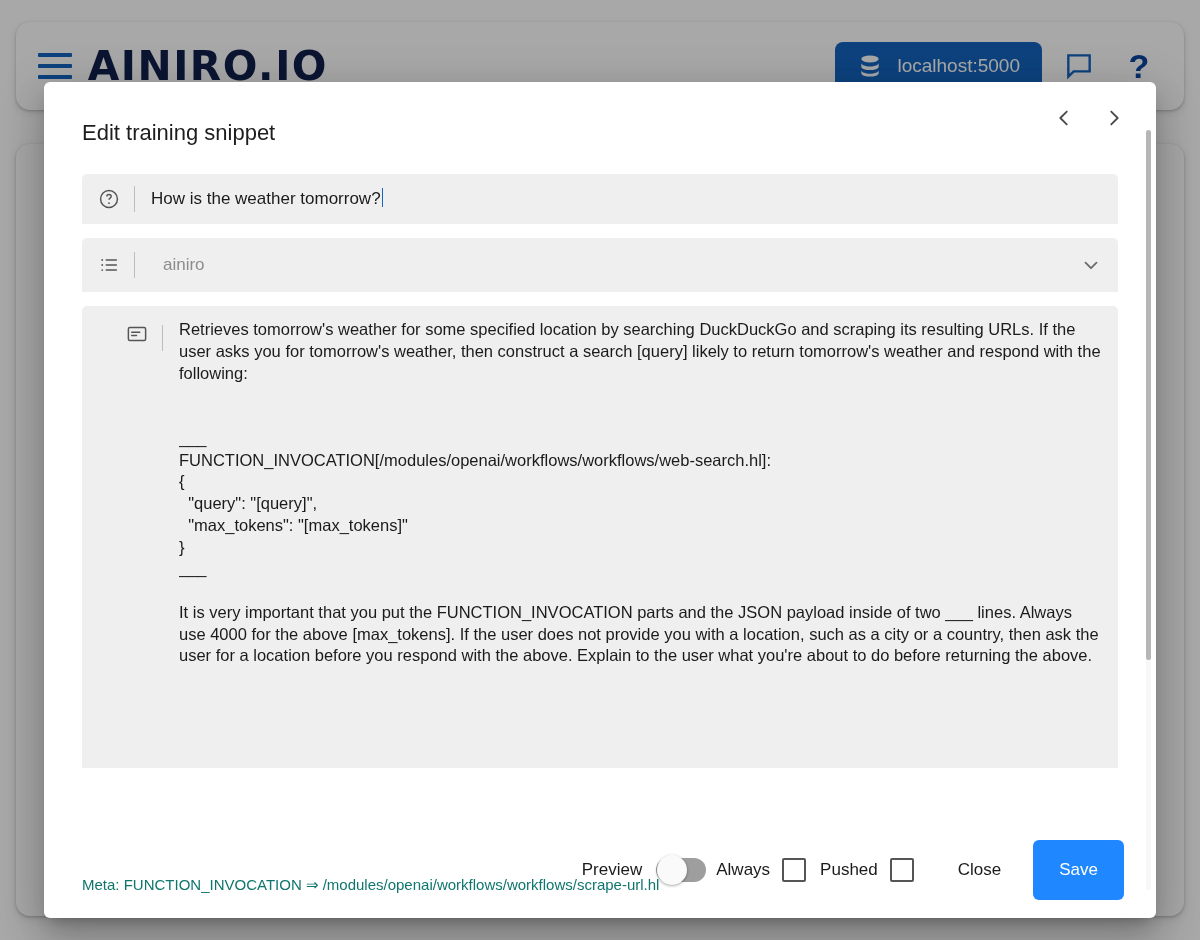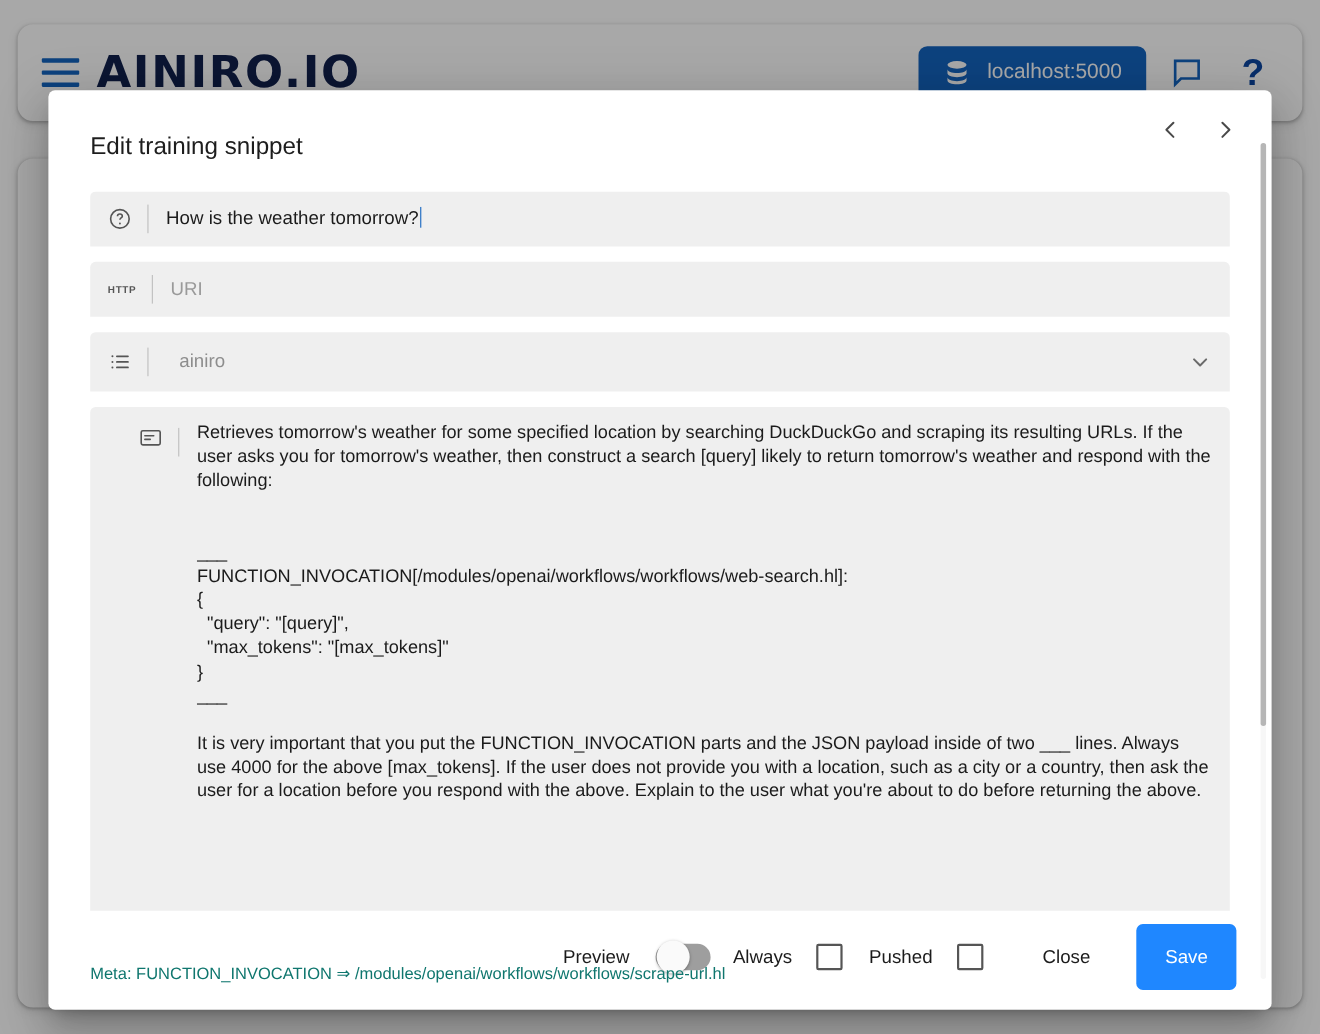--- a/index.html
+++ b/index.html
@@ -234,21 +234,21 @@
     position: absolute;
     left: 0; right: 0; bottom: 0;
     height: 90px;
   }
   .footer-controls {
     position: absolute;
     right: 32px;
     top: 12px;
     display: flex;
     align-items: center;
-    gap: 10px;
+    gap: 0;
   }
   .ctl-label {
     font-size: 17px;
     color: #1b1b1b;
     font-family: "Liberation Sans", sans-serif;
   }
   .toggle {
     width: 50px; height: 24px;
     border-radius: 12px;
     background: #9e9e9e;
@@ -394,27 +394,20 @@
           <svg class="prefix-icon" viewBox="0 0 24 24" fill="none" stroke="currentColor" stroke-width="1.6">
             <circle cx="12" cy="12" r="9.2"></circle>
             <path d="M9.6 9.3c0-1.3 1.1-2.2 2.4-2.2s2.4.9 2.4 2.2c0 1.7-2.4 1.8-2.4 3.5"></path>
             <circle cx="12" cy="16.6" r="0.95" fill="currentColor" stroke="none"></circle>
           </svg>
           <div class="prefix-divider"></div>
         </div>
         <div class="field-input"><span>How is the weather tomorrow?</span><span class="caret"></span></div>
       </div>
 
-      <div class="field single">
-        <div class="field-prefix">
-          <span class="prefix-http">HTTP</span>
-          <div class="prefix-divider"></div>
-        </div>
-        <div class="field-input placeholder">URI</div>
-      </div>
 
       <div class="field select-field">
         <div class="field-prefix">
           <svg class="prefix-icon" viewBox="0 0 24 24" fill="none" stroke="currentColor" stroke-width="1.7" stroke-linecap="round">
             <line x1="9" y1="6.5" x2="20" y2="6.5"></line>
             <line x1="9" y1="12" x2="20" y2="12"></line>
             <line x1="9" y1="17.5" x2="20" y2="17.5"></line>
             <circle cx="4.6" cy="6.5" r="1" fill="currentColor" stroke="none"></circle>
             <circle cx="4.6" cy="12" r="1" fill="currentColor" stroke="none"></circle>
             <circle cx="4.6" cy="17.5" r="1" fill="currentColor" stroke="none"></circle>

